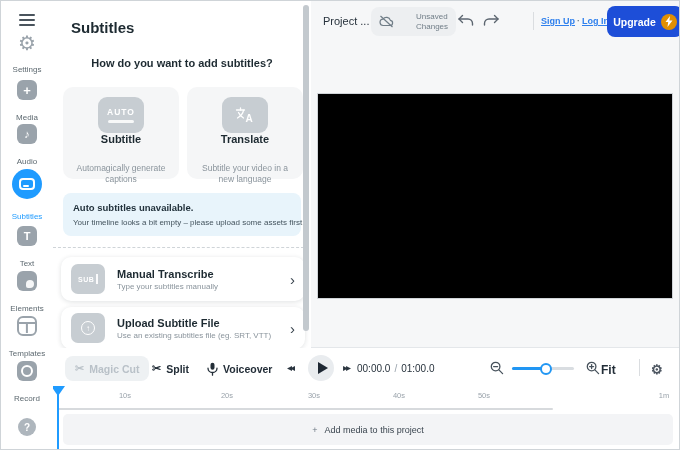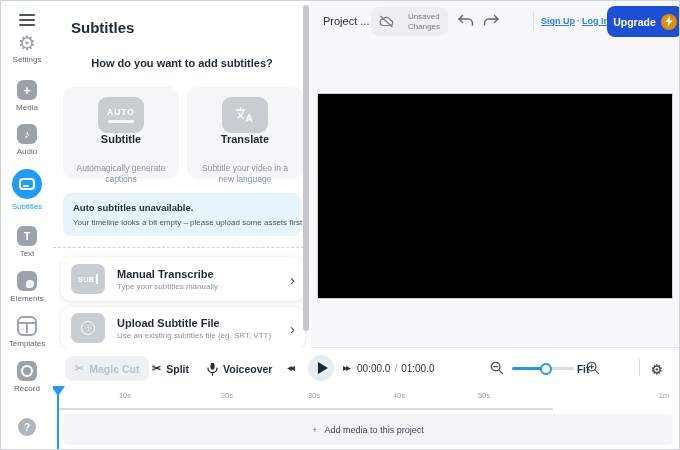--- a/index.html
+++ b/index.html
@@ -6,21 +6,21 @@
   html,body { background:#fff; }
   body { font-family:"Liberation Sans", sans-serif; }
   .app { position:relative; width:680px; height:450px; background:#fff; overflow:hidden;
          border:1px solid #cfd4d8; }
 
   
   .sidebar { position:absolute; left:0; top:0; width:52px; height:450px; background:#fff; z-index:6; }
   .hamburger { position:absolute; left:18px; top:13px; width:16px; cursor:pointer; }
   .hamburger i { display:block; width:16px; height:2px; background:#4a545d; border-radius:1px; margin-bottom:3px; }
   .nav-item { position:absolute; left:0; width:52px; display:flex; flex-direction:column; align-items:center; cursor:pointer; }
-  .nav-label { font-size:8px; color:#5d6970; margin-top:3px; }
+  .nav-label { font-size:8px; color:#5d6970; margin-top:13px; }
   .nav-item.active .nav-label { color:#1f9bff; }
   .icon-sq { width:20px; height:20px; border-radius:6px; background:#9aa3ab; color:#fff;
              display:flex; align-items:center; justify-content:center; font-weight:bold; position:relative; }
   .gear-glyph { font-size:20px; line-height:18px; color:#9aa3ab; }
   .icon-plus { font-size:13px; }
   .icon-note { font-size:11px; }
   .icon-t { font-size:11px; }
   .icon-elements::after { content:""; position:absolute; right:3px; bottom:3px; width:8px; height:8px;
                           background:#fff; border-radius:50% 50% 50% 2px; opacity:.9; }
   .icon-templates { background:transparent; border:2.5px solid #9aa3ab; border-radius:6px; }
@@ -68,21 +68,21 @@
   .li-text { margin-left:12px; }
   .li-title { font-size:11px; font-weight:bold; color:#1d2a31; }
   .li-desc { font-size:8px; color:#8a949c; margin-top:2px; white-space:nowrap; }
   .chevron { margin-left:auto; font-size:15px; color:#39444e; line-height:1; }
   .panel-scrollbar { position:absolute; left:250px; top:4px; width:6px; height:326px; background:#c3c9ce; border-radius:3px; }
 
   
   .preview { position:absolute; left:310px; top:0; width:370px; height:347px; background:#f6f7f8; }
   .project-name { position:absolute; left:12px; top:14px; font-size:11px; font-weight:500; color:#27323c; cursor:text; }
   .unsaved-badge { position:absolute; left:60px; top:6px; height:29px; background:#ecef f1; background:#edeff1;
-                   border-radius:8px; display:flex; align-items:center; padding:0 8px; gap:14px;justify-content:space-between; }
+                   border-radius:8px; display:flex; align-items:center; padding:0 8px; gap:22px;justify-content:space-between; }
   .unsaved-text { font-size:8px; color:#707d87; line-height:1.2; }
   .hbtn { position:absolute; top:13px; background:none; border:none; cursor:pointer; padding:0; }
   .undo { left:146px; } .redo { left:172px; } .redo svg { transform:scaleX(-1); }
   .vdiv { position:absolute; left:222px; top:11px; width:1px; height:18px; background:#dadde0; }
   .auth-links { position:absolute; left:230px; top:15px; font-size:9px; font-weight:bold; white-space:nowrap; }
   .auth-links a { color:#2f80ed; text-decoration:underline; cursor:pointer; }
   .dot-sep { color:#6f7b85; margin:0 2px; }
   .upgrade-btn { position:absolute; left:296px; top:5px; width:76px; height:31px; background:#1d4ed8; border:none;
                  border-radius:8px; color:#fff; font-weight:bold; font-size:10.5px; cursor:pointer;
                  display:flex; align-items:center; justify-content:center; gap:5px; font-family:inherit; }
@@ -106,21 +106,21 @@
               display:flex; align-items:center; justify-content:center; }
   .play-tri { width:0; height:0; border-left:10px solid #1d2732; border-top:6.5px solid transparent;
               border-bottom:6.5px solid transparent; margin-left:3px; }
   .timecode { position:absolute; left:304px; top:15px; font-size:10px; color:#27323c; }
   .timecode .sep { color:#9aa4ad; margin:0 4px; }
   .zoom-out { left:437px; top:13px; } .zoom-in { left:533px; top:13px; }
   .slider { position:absolute; left:459px; top:19px; width:62px; height:3px; background:#d9dde1; border-radius:2px; cursor:pointer; }
   .slider-fill { position:absolute; left:0; top:0; height:3px; width:34px; background:#2196f3; border-radius:2px; }
   .slider-knob { position:absolute; left:28px; top:-4.5px; width:12px; height:12px; background:#fff;
                  border:2.5px solid #2196f3; border-radius:50%; }
-  .fit-btn { left:524px; top:9px; font-size:10px; }
+  .fit-btn { left:548px; top:9px; font-size:12px; }
   .tl-vdiv { position:absolute; left:586px; top:11px; width:1px; height:17px; background:#dadde0; }
   .gear-btn { left:598px; top:9px; font-size:13px; color:#4c5560; }
 
   .ruler { position:absolute; left:0; top:40px; width:628px; height:20px;
            background-image:radial-gradient(circle 1px, #c6ccd1 55%, transparent 60%);
            background-size:17.2px 8px; background-position:5px 6px; background-repeat:repeat-x; cursor:pointer; }
   .rlabel { position:absolute; top:3px; transform:translateX(-50%); font-size:7.5px; color:#9aa3ab;
             background:#fff; padding:0 3px; }
   .ruler-underline { position:absolute; left:5px; top:60px; width:495px; height:2px; background:#d7dadd; border-radius:1px; }
   .add-media { position:absolute; left:10px; top:66px; width:610px; height:31px; background:#f3f4f6; border:none;

